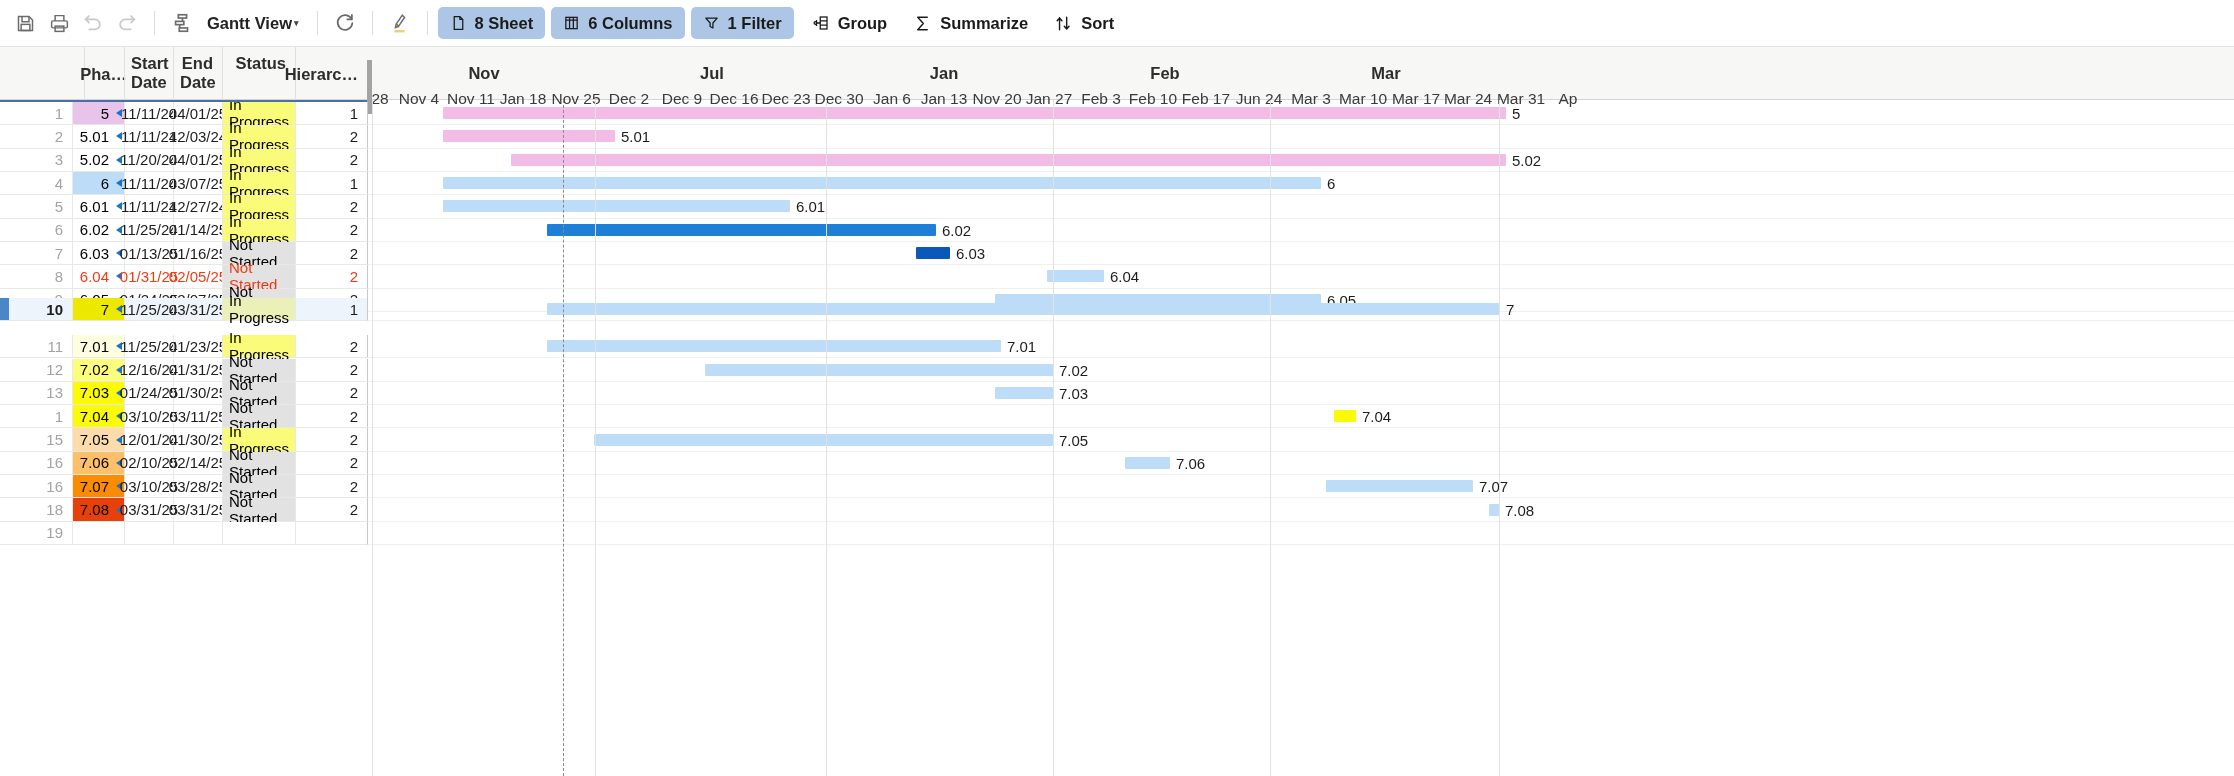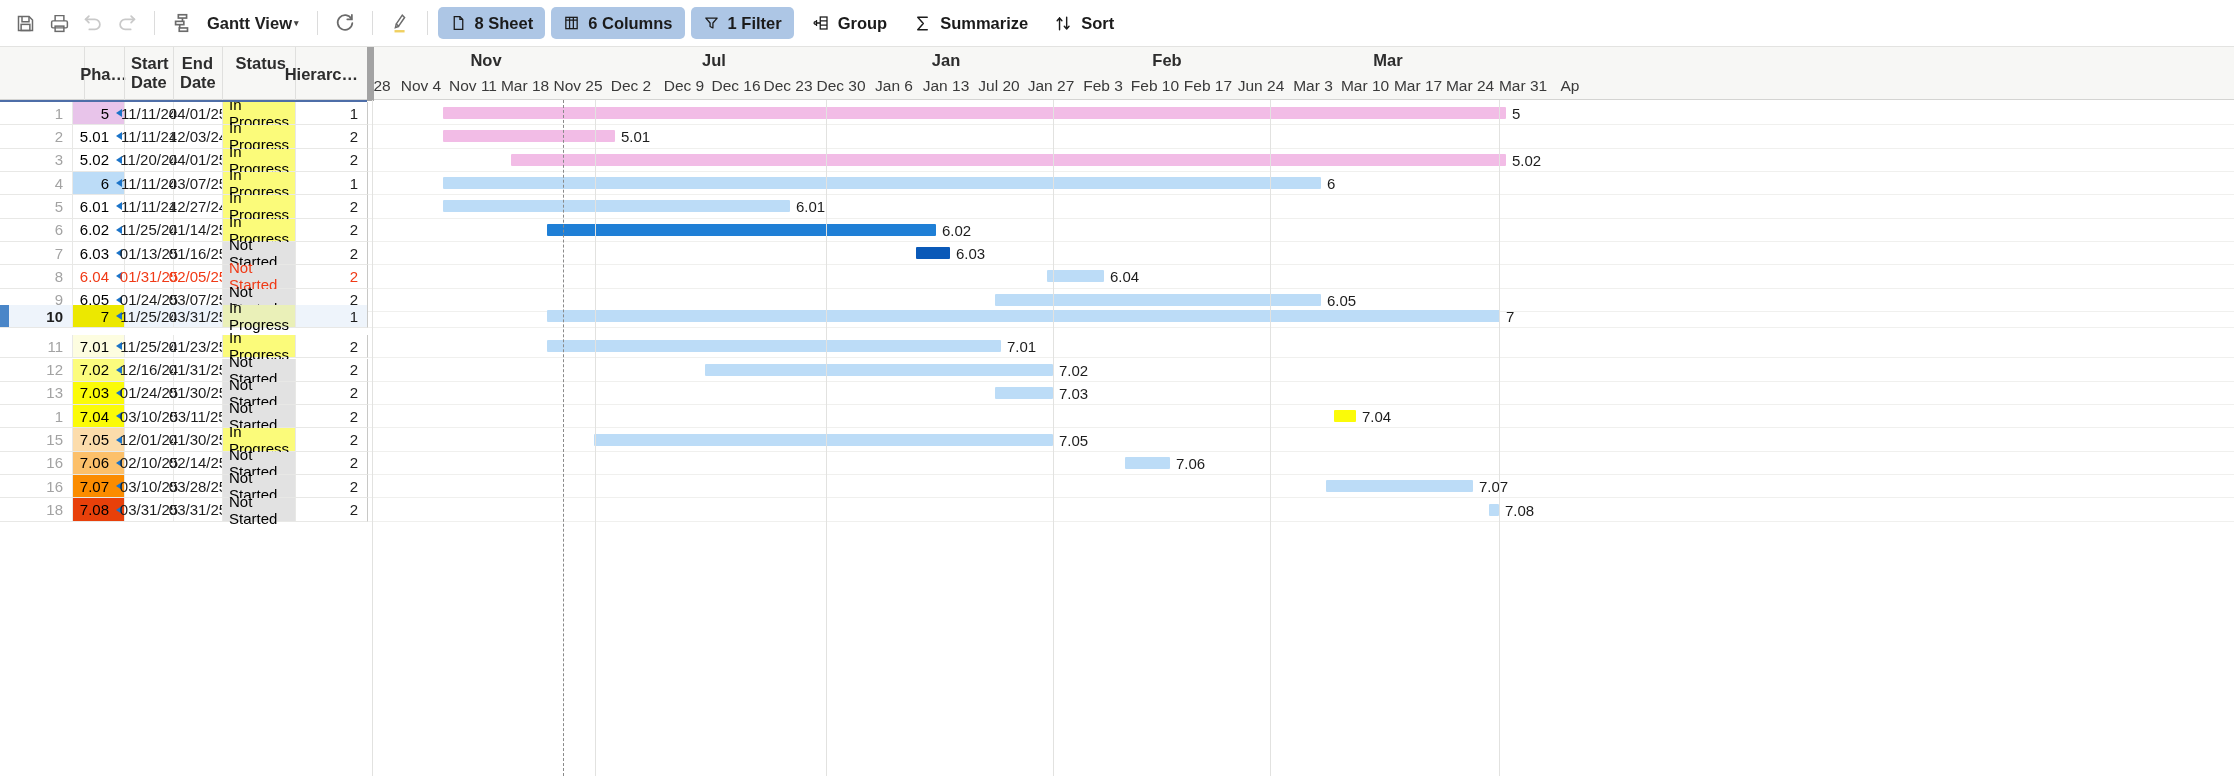--- a/index.html
+++ b/index.html
@@ -30,22 +30,22 @@
 
   
   #hdr { position:absolute; top:0; left:0; width:2234px; height:54px; background:#f7f7f5;
          border-top:1px solid #e3e3e1; border-bottom:1px solid #d4d4d2; }
   #gridhdr { position:absolute; top:0; left:0; width:367px; height:54px; }
   .ghcell { position:absolute; top:0; height:54px; font-size:16.5px; font-weight:bold;
             color:#2d2d2d; display:flex; align-items:center; justify-content:flex-end;
             padding:0 9px 0 6px; border-left:1px solid #e0e0de; line-height:1.15;
             text-align:right; }
   .ghcell.ml { align-items:flex-start; padding-top:7px; }
-  #timehdr { position:absolute; top:0; left:367px; width:1559px; height:54px;
-             border-left:7px solid #a3a3a3; overflow:hidden; }
+  #timehdr { position:absolute; top:13px; left:367px; width:1559px; height:54px;
+             border-left:5px solid #a3a3a3; overflow:hidden; }
   .mo-lab { position:absolute; top:4px; font-size:16.5px; font-weight:bold; color:#2d2d2d;
             text-align:center; }
   .wk-lab { position:absolute; top:30px; font-size:15.5px; color:#3a3a3a; text-align:center;
             white-space:nowrap; }
 
   
   #gridtopline { position:absolute; top:54px; left:0; width:367px; height:2px;
                  background:#4e6ea8; z-index:6; }
 
   
@@ -239,30 +239,30 @@
       </div>
     <div id="timehdr">
         <div class="mo-lab" style="left: 52px; width: 120px;">Nov</div>
         <div class="mo-lab" style="left: 280px; width: 120px;">Jul</div>
         <div class="mo-lab" style="left: 512px; width: 120px;">Jan</div>
         <div class="mo-lab" style="left: 733px; width: 120px;">Feb</div>
         <div class="mo-lab" style="left: 954px; width: 120px;">Mar</div>
         <div class="wk-lab" style="left: -30px; width: 76px;">28</div>
         <div class="wk-lab" style="left: 9px; width: 76px;">Nov 4</div>
         <div class="wk-lab" style="left: 61px; width: 76px;">Nov 11</div>
-        <div class="wk-lab" style="left: 113px; width: 76px;">Mar 18</div>
+        <div class="wk-lab" style="left: 113px; width: 76px;">Jan 18</div>
         <div class="wk-lab" style="left: 166px; width: 76px;">Nov 25</div>
         <div class="wk-lab" style="left: 219px; width: 76px;">Dec 2</div>
         <div class="wk-lab" style="left: 272px; width: 76px;">Dec 9</div>
         <div class="wk-lab" style="left: 324px; width: 76px;">Dec 16</div>
         <div class="wk-lab" style="left: 376px; width: 76px;">Dec 23</div>
         <div class="wk-lab" style="left: 429px; width: 76px;">Dec 30</div>
         <div class="wk-lab" style="left: 482px; width: 76px;">Jan 6</div>
         <div class="wk-lab" style="left: 534px; width: 76px;">Jan 13</div>
-        <div class="wk-lab" style="left: 587px; width: 76px;">Jul 20</div>
+        <div class="wk-lab" style="left: 587px; width: 76px;">Nov 20</div>
         <div class="wk-lab" style="left: 639px; width: 76px;">Jan 27</div>
         <div class="wk-lab" style="left: 691px; width: 76px;">Feb 3</div>
         <div class="wk-lab" style="left: 743px; width: 76px;">Feb 10</div>
         <div class="wk-lab" style="left: 796px; width: 76px;">Feb 17</div>
         <div class="wk-lab" style="left: 849px; width: 76px;">Jun 24</div>
         <div class="wk-lab" style="left: 901px; width: 76px;">Mar 3</div>
         <div class="wk-lab" style="left: 953px; width: 76px;">Mar 10</div>
         <div class="wk-lab" style="left: 1006px; width: 76px;">Mar 17</div>
         <div class="wk-lab" style="left: 1058px; width: 76px;">Mar 24</div>
         <div class="wk-lab" style="left: 1111px; width: 76px;">Mar 31</div>
@@ -419,21 +419,21 @@
           <div class="cell c-start ctr">01/24/25</div>
           <div class="cell c-end ctr">03/07/25</div>
           <div class="cell c-hier num">2</div>
           <div class="statcell" style="background: rgb(226, 226, 226);">Not Started</div>
         </div>
         <div class="tlpart">
           <div class="bar" style="left: 627px; width: 326px; background: rgb(188, 220, 247);"></div>
           <div class="barlab" style="left: 959px;">6.05</div>
         </div>
       </div>
-      <div class="row sel" style="top: 203px;">
+      <div class="row sel" style="top: 196px;">
         <div class="gridpart">
           <div class="selmark"></div>
           <div class="c-rownum">10</div>
           <div class="kebab">
             <i></i>
             <i></i>
             <i></i>
           </div>
           <div class="phwrap" style="background: rgb(236, 232, 0);">
             <span>7</span>
@@ -577,20 +577,31 @@
           </div>
           <div class="cell c-start ctr">03/31/25</div>
           <div class="cell c-end ctr">03/31/25</div>
           <div class="cell c-hier num">2</div>
           <div class="statcell" style="background: rgb(226, 226, 226);">Not Started</div>
         </div>
         <div class="tlpart">
           <div class="bar" style="left: 1121px; width: 10px; background: rgb(188, 220, 247);"></div>
           <div class="barlab" style="left: 1137px;">7.08</div>
         </div>
+      </div>
+      <div class="row" style="top: 419.76px;">
+        <div class="gridpart">
+          <div class="c-rownum">19</div>
+          <div class="phwrap"></div>
+          <div class="cell c-start ctr"></div>
+          <div class="cell c-end ctr"></div>
+          <div class="cell c-hier num"></div>
+          <div class="statcell"></div>
+        </div>
+        <div class="tlpart"></div>
       </div>
     </div>
 <div class="todayline" style="left: 563px; top: 54px; height: 676px;"></div>
     <div class="monthsep" style="left: 372px; top: 54px; height: 676px;"></div>
     <div class="monthsep" style="left: 595px; top: 54px; height: 676px;"></div>
     <div class="monthsep" style="left: 826px; top: 54px; height: 676px;"></div>
     <div class="monthsep" style="left: 1053px; top: 54px; height: 676px;"></div>
     <div class="monthsep" style="left: 1270px; top: 54px; height: 676px;"></div>
     <div class="monthsep" style="left: 1499px; top: 54px; height: 676px;"></div>
   </div>

